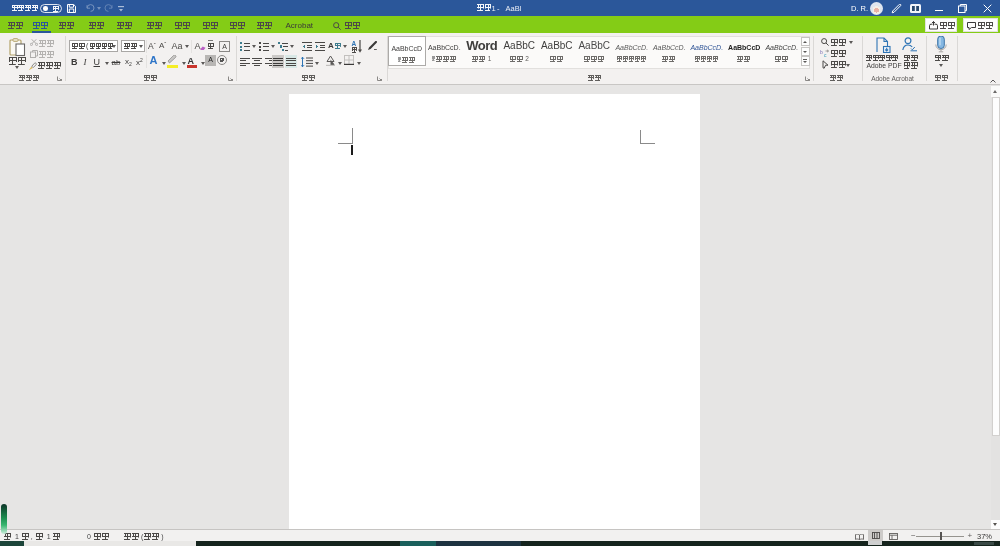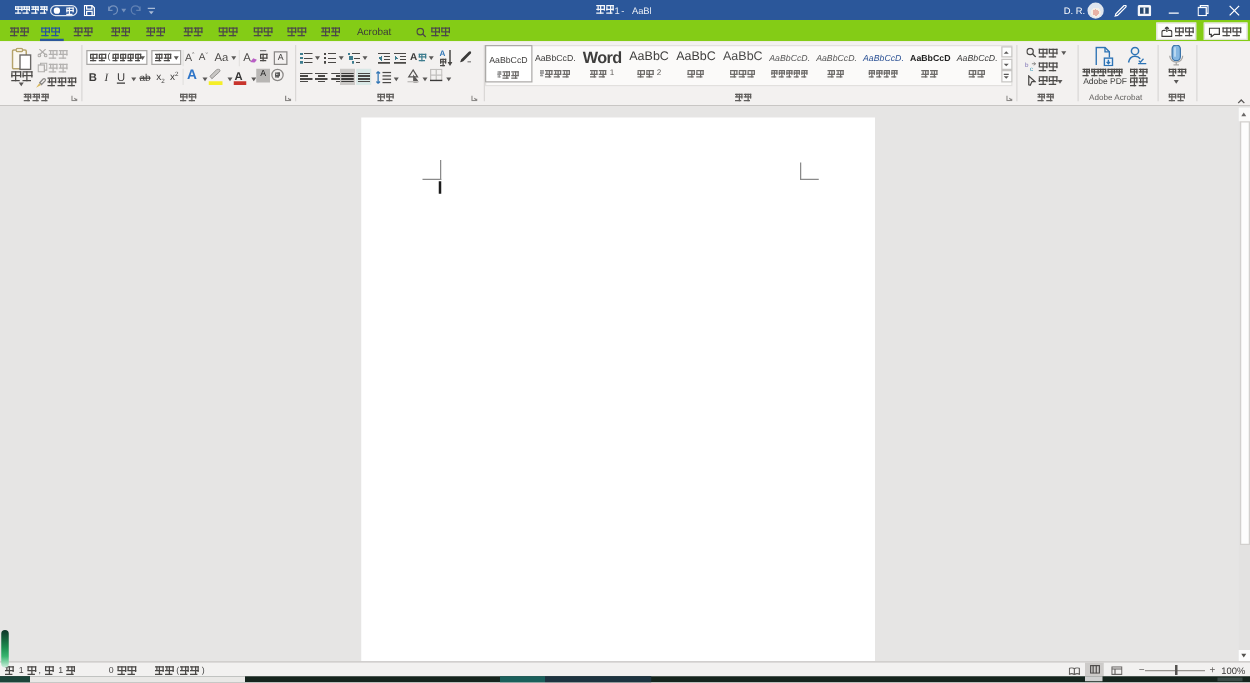--- a/index.html
+++ b/index.html
@@ -481,21 +481,21 @@
         <path d="M2.5 .5v6M5 .5v6"></path>
       </svg>
     <svg class="ab" style="left:889px;top:2.5px" width="9" height="7" viewBox="0 0 9 7" fill="none" stroke="#605e5c" stroke-width=".9">
         <rect x=".5" y=".5" width="8" height="6"></rect>
         <path d="M.5 2.2h8M3 2.2v4.3"></path>
       </svg>
     <span class="lat" style="left:911px;top:1px;font-size:8px;color:#605e5c">−</span>
     <div class="ab" style="left:916px;top:5.5px;width:48px;height:1px;background:#96948f"></div>
     <div class="ab" style="left:939.5px;top:1.5px;width:2.5px;height:8px;background:#555351"></div>
     <span class="lat" style="left:967.5px;top:1px;font-size:8px;color:#605e5c">+</span>
-    <span class="lat" style="left:977px;top:1.5px;font-size:7.5px;color:#3b3a39">100%</span>
+    <span class="lat" style="left:977px;top:1.5px;font-size:7.5px;color:#3b3a39">37%</span>
   </div>
   <div id="task">
     <div class="ab" style="left:0;top:0;width:24px;height:5px;background:#1c453a"></div>
     <div class="ab" style="left:24px;top:0;width:172px;height:5px;background:#e9e8e6"></div>
     <div class="ab" style="left:400px;top:0;width:36px;height:5px;background:#1a5f5b"></div>
     <div class="ab" style="left:436px;top:0;width:85px;height:5px;background:#1d3340"></div>
     <div class="ab" style="left:868px;top:0;width:14px;height:4px;background:#cfd0d0"></div>
     <div class="ab" style="left:974px;top:1px;width:20px;height:3px;background:#3a4a46"></div>
   </div>
 </div>

